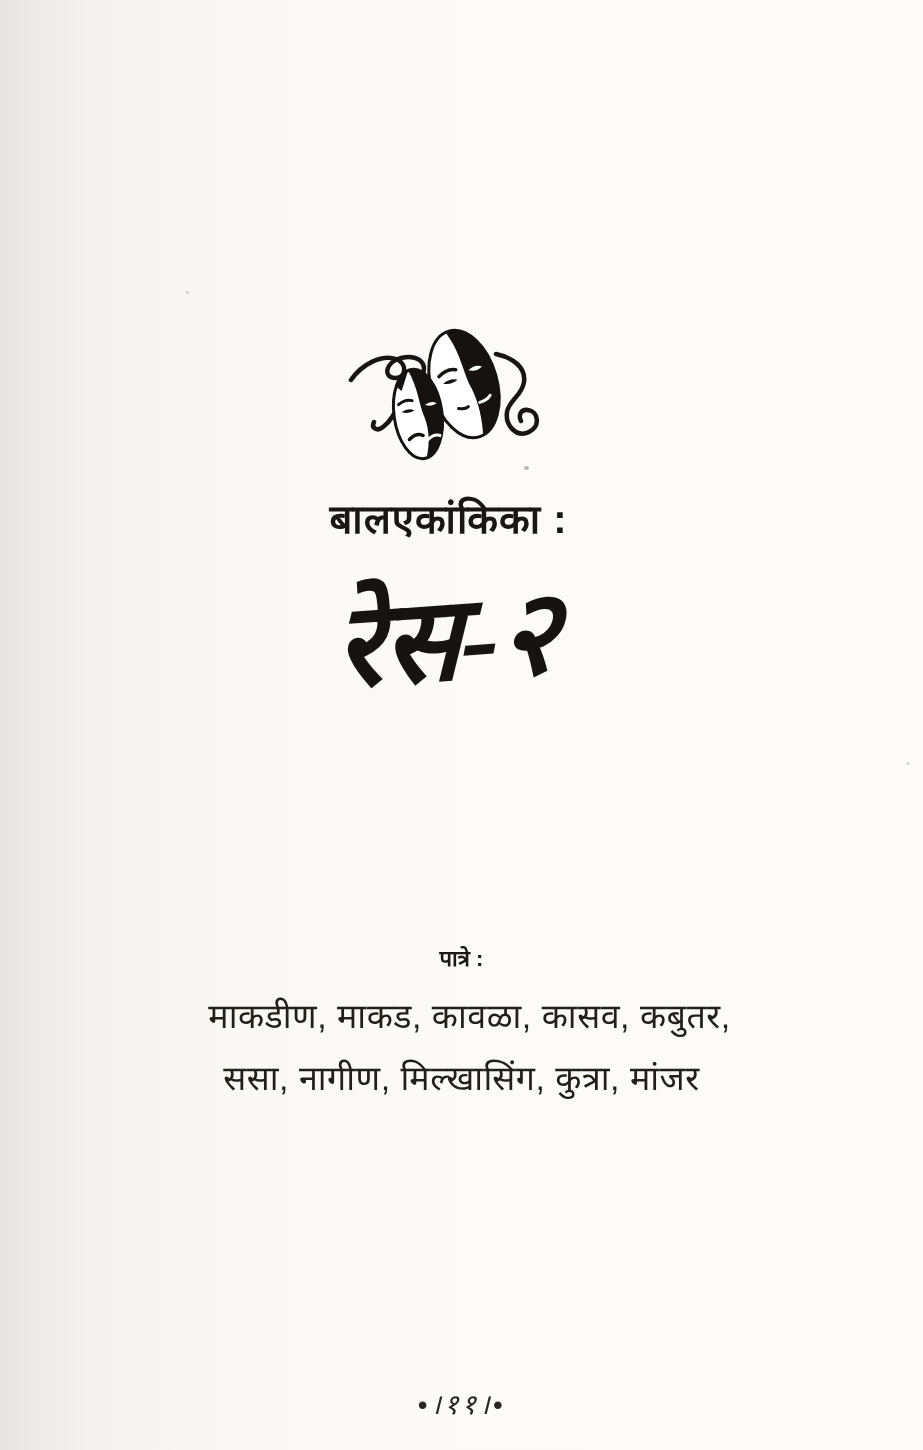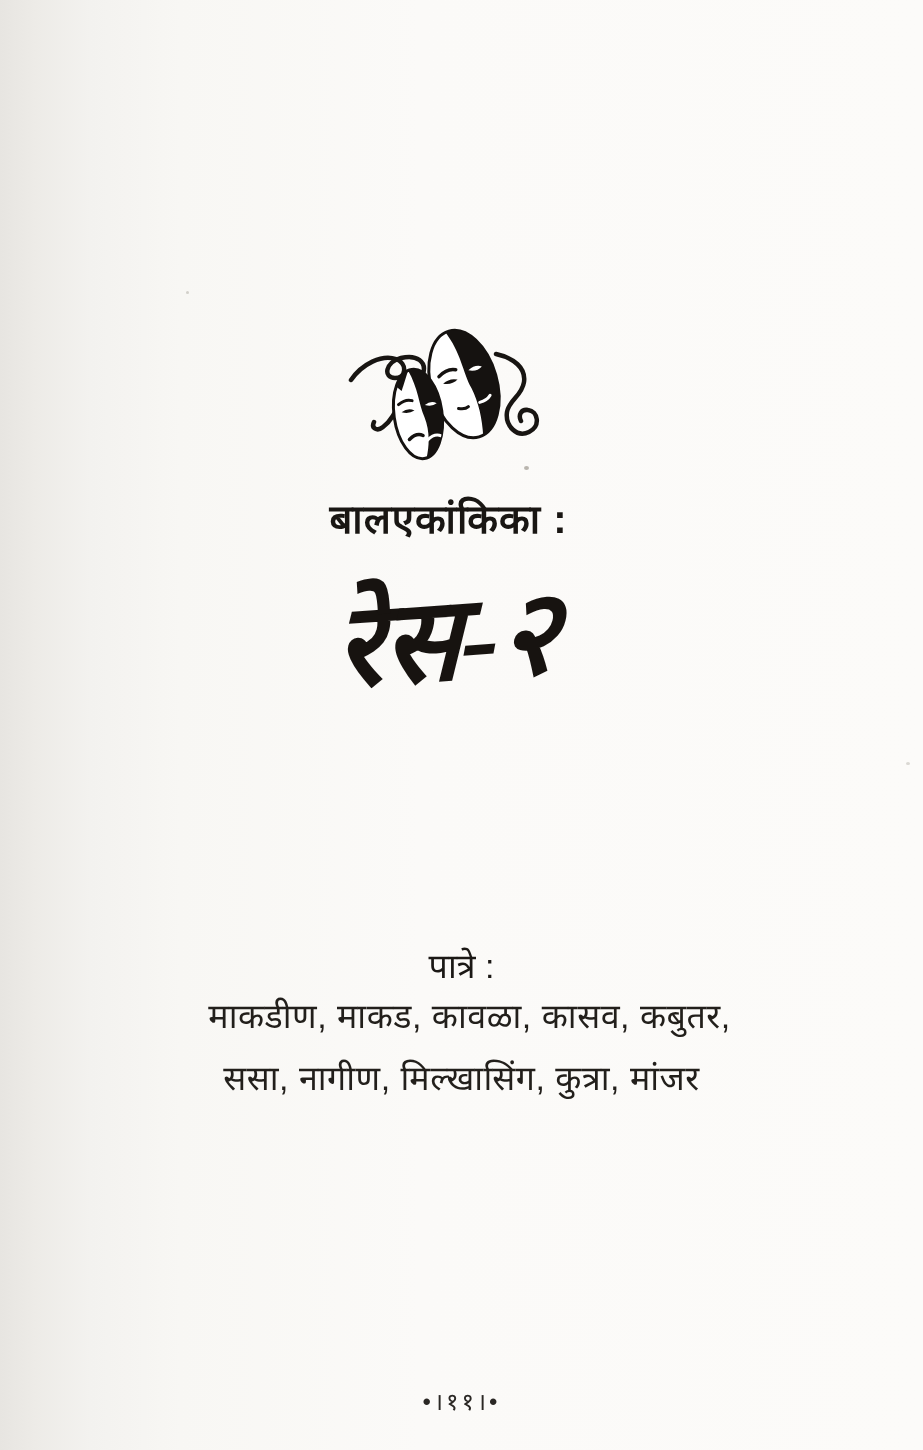--- a/index.html
+++ b/index.html
@@ -44,44 +44,45 @@
     font-family: "Liberation Serif", "DejaVu Serif", serif;
     font-style: italic;
     font-weight: 700;
     font-size: 116px;
     line-height: 1.45;
     color: #171310;
     transform: translateX(-14px) rotate(-4deg) skewX(-4deg);
   }
   .cast-heading {
     top: 942px;
-    font-size: 34px;
-    font-weight: 400;
+    font-size: 22px;
+    font-weight: 700;
     color: #1b1815;
   }
   .cast-line-1 {
     top: 992px;
     font-size: 34px;
     color: #221f1b;
     letter-spacing: 0.5px;
     padding-left: 16px;
   }
   .cast-line-2 {
     top: 1038px;
     font-size: 34px;
     color: #221f1b;
     letter-spacing: 0.5px;
     margin-top: 16px;
   }
   .page-number {
     top: 1384px;
-    font-size: 24px;
+    font-size: 28px;
     font-weight: 500;
     letter-spacing: 3px;
     color: #2a2724;
+    font-style: italic;
   }
   .speck {
     position: absolute;
     border-radius: 50%;
     background: #b9b5ae;
   }
   .speck.s1 { left: 524px; top: 466px; width: 5px; height: 4px; }
   .speck.s2 { left: 186px; top: 291px; width: 3px; height: 3px; opacity: .6; }
   .speck.s3 { left: 906px; top: 762px; width: 4px; height: 3px; opacity: .5; }
 </style>

